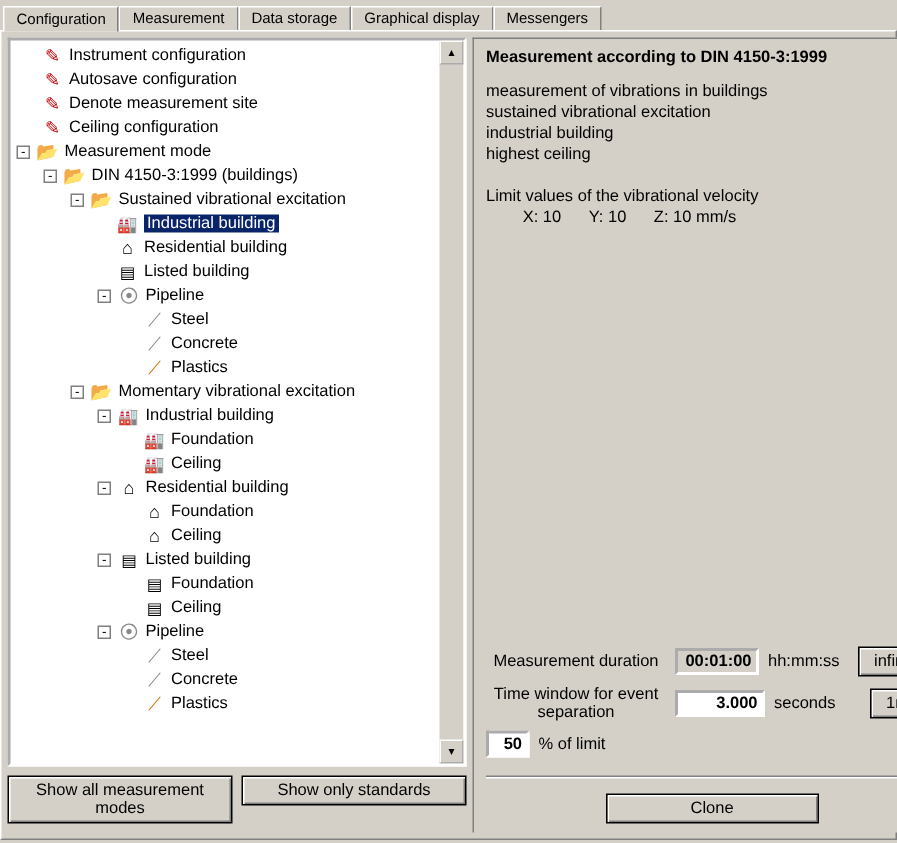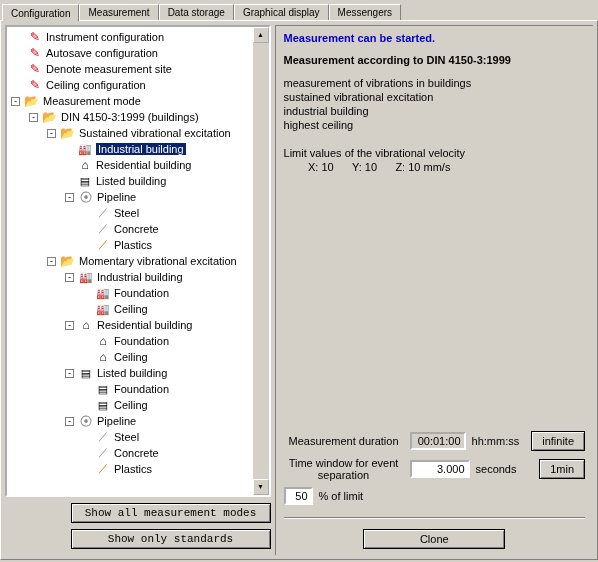--- a/index.html
+++ b/index.html
@@ -73,21 +73,21 @@
   .node .lbl.sel { background:#0a246a; color:#fff; padding:0 2px;}
   .ico.pencil { color:#c00000; }
   .ico.folder { color:#c8a000; }
   .ico.factory { color:#000; font-size:11px;}
   .ico.house { color:#000; font-size:12px;}
   .ico.listed { color:#000; font-size:11px;}
   .ico.pipe { color:#888; font-size:13px;}
   .ico.mat-steel { color:#888; }
   .ico.mat-conc { color:#888; }
   .ico.mat-plast { color:#d07000; }
-  .btns { display:flex; flex-direction:column; align-items:flex-end; padding:6px 0; gap:6px;font-family:Liberation Mono, monospace;}
+  .btns { display:flex; flex-direction:row; align-items:flex-start; padding:6px 0; gap:6px;}
   button.win {
     font-family: inherit; font-size:11px;
     background:#d4d0c8; border:1px solid #000;
     box-shadow: inset 1px 1px #fff, inset -1px -1px #808080;
     padding:3px 10px; cursor:pointer;
   }
   button.win.wide { width:200px; }
   .right-col {
     flex:1;
     display:flex; flex-direction:column;
@@ -98,21 +98,21 @@
   }
   .status-line { color:#0000cc; font-weight:bold; margin-bottom:10px;}
   .desc-title { font-weight:bold; margin-bottom:10px;}
   .desc-body { line-height:14px; }
   .spacer-flex { flex:1; }
   .form-row { display:flex; align-items:center; gap:6px; margin-bottom:6px;}
   .form-row .lbl2 { width:120px; line-height:12px;text-align:center;}
   input.win {
     font-family:inherit; font-size:11px;
     border:2px inset #fff; background:#fff;
-    padding:1px 3px; text-align:right; height:18px;
+    padding:1px 3px; text-align:right; height:18px;font-weight:bold;
   }
   input.win[readonly]{ background:#d4d0c8; }
   hr.sep { border:none; border-top:1px solid #808080; border-bottom:1px solid #fff; margin:6px 0 10px;}
   .clone-wrap { text-align:center; }
 </style>
 </head>
 <body>
 
 <div class="tab-strip">
   <div class="tab active">Configuration</div>
@@ -280,21 +280,20 @@
         <div class="sb-btn">▾</div>
       </div>
     </div>
     <div class="btns">
       <button class="win wide">Show all measurement modes</button>
       <button class="win wide">Show only standards</button>
     </div>
   </div>
 
   <div class="right-col">
-    <div class="status-line">Measurement can be started.</div>
     <div class="desc-title">Measurement according to DIN 4150-3:1999</div>
     <div class="desc-body">
       <div>measurement of vibrations in buildings</div>
       <div>sustained vibrational excitation</div>
       <div>industrial building</div>
       <div>highest ceiling</div>
       <br>
       <div>Limit values of the vibrational velocity</div>
       <div>&nbsp;&nbsp;&nbsp;&nbsp;&nbsp;&nbsp;&nbsp;&nbsp;X: 10&nbsp;&nbsp;&nbsp;&nbsp;&nbsp;&nbsp;Y: 10&nbsp;&nbsp;&nbsp;&nbsp;&nbsp;&nbsp;Z: 10 mm/s</div>
     </div>

